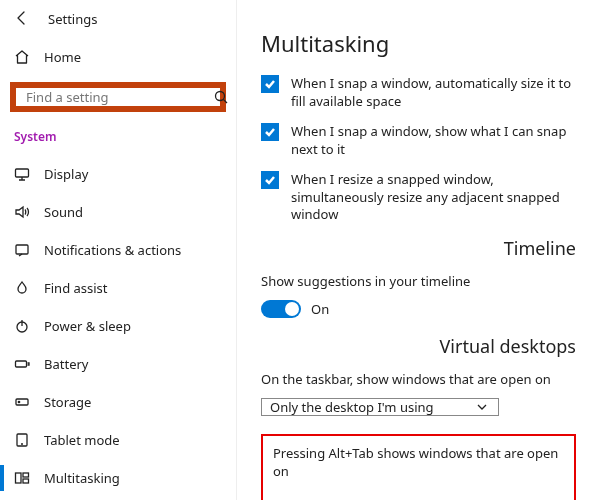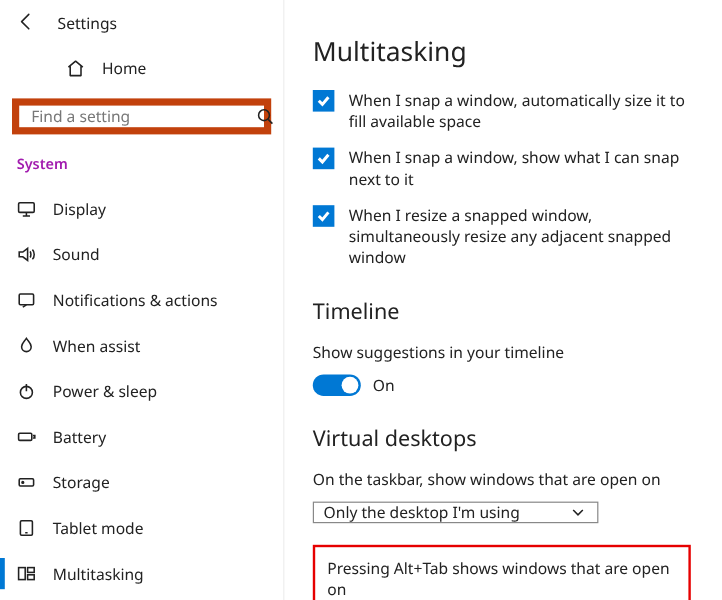--- a/index.html
+++ b/index.html
@@ -30,21 +30,20 @@
     gap: 18px;
     padding: 6px 14px 10px 14px;
     font-size: 13px;
   }
   .sb-home {
     display: flex;
     align-items: center;
     gap: 14px;
     padding: 10px 14px 10px 14px;
     font-size: 13px;
-    margin-left: 41px;
   }
   .search-wrap {
     margin: 6px 10px 12px 10px;
     border: 6px solid #c2410c;
     height: 30px;
     display: flex;
     align-items: center;
     padding: 0 8px;
   }
   .search-wrap input {
@@ -87,21 +86,22 @@
     overflow: auto;
   }
   h1.page-title {
     font-weight: 400;
     font-size: 22px;
     margin: 10px 0 16px 0;
   }
   .section-title {
     font-weight: 400;
     font-size: 18px;
-    margin: 24px 0 12px 0;
+    margin: 12px 0 12px 0;
+    text-align: right;
   }
   .checkrow {
     display: flex;
     align-items: flex-start;
     gap: 12px;
     margin-bottom: 12px;
     font-size: 13px;
   }
   .checkbox {
     width: 18px; height: 18px;
@@ -210,21 +210,21 @@
         </span>
         <span>Notifications &amp; actions</span>
       </div>
 
       <div class="sb-item">
         <span class="icon">
           <svg viewBox="0 0 16 16">
               <path d="M8 2 C10 5 12 6 12 9 A4 4 0 0 1 4 9 C4 6 6 5 8 2 Z"></path>
             </svg>
         </span>
-        <span>When assist</span>
+        <span>Find assist</span>
       </div>
 
       <div class="sb-item">
         <span class="icon">
           <svg viewBox="0 0 16 16">
               <circle cx="8" cy="9" r="5"></circle>
               <path d="M8 2 V8"></path>
             </svg>
         </span>
         <span>Power &amp; sleep</span>

